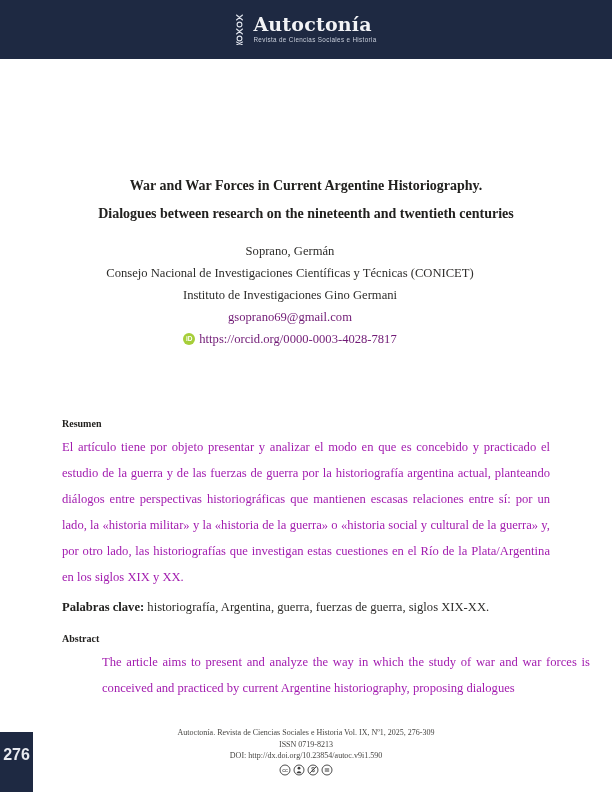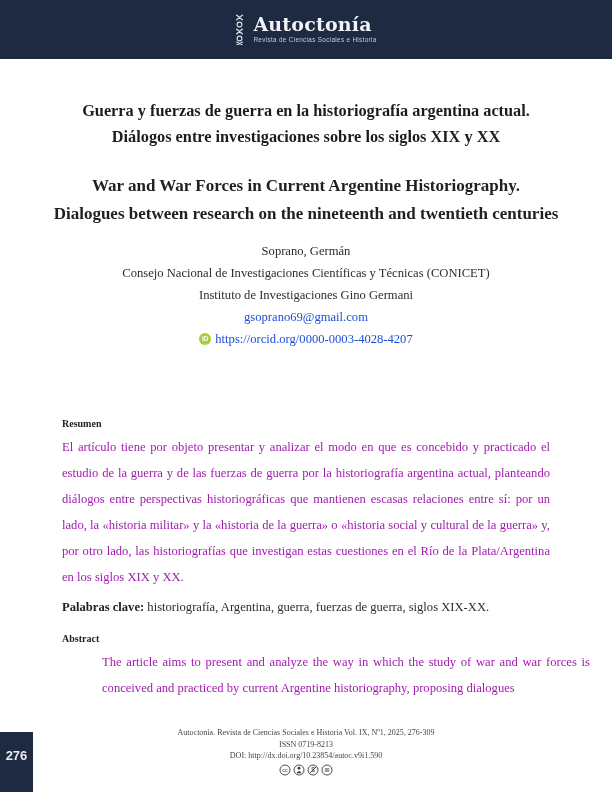--- a/index.html
+++ b/index.html
@@ -23,36 +23,36 @@
     font-family:"Liberation Sans", sans-serif; font-size:6.3px;
     color:#c9cfdb; margin-top:3px; letter-spacing:0.35px;
   }
   
   .title-es {
     position:absolute; top:98px; left:36px; width:540px; text-align:center;
     font-weight:bold; font-size:16.3px; line-height:26px; color:#1d1c1a;
   }
   .title-en {
     position:absolute; top:172px; left:46px; width:520px; text-align:center;
-    font-weight:bold; font-size:17px; line-height:28px; color:#22211f;
+    font-weight:bold; font-size:14px; line-height:28px; color:#22211f;
   }
   
   .authors {
-    position:absolute; top:240px; left:36px; width:540px; text-align:center;
+    position:absolute; top:240px; left:20px; width:540px; text-align:center;
     font-size:12.6px; line-height:22px; color:#2e2d2b;
   }
   .author-line { white-space:nowrap; }
   .orcid-line { display:flex; align-items:center; justify-content:center; gap:4px; }
   .orcid-badge {
     display:inline-flex; align-items:center; justify-content:center;
     width:12px; height:12px; border-radius:50%; background:#a6ce39;
     color:#ffffff; font-family:"Liberation Sans", sans-serif;
     font-size:6.5px; font-weight:bold; flex:0 0 auto;
   }
-  .plain-link { color:#1d4ed8; text-decoration:none; }
+  .plain-link { color:#701a75; text-decoration:none; }
   
   .section-heading {
     position:absolute; left:62px; width:488px;
     font-weight:bold; font-size:10px; color:#22211f;
   }
   .h-resumen { top:418px; }
   .h-abstract { top:633px; }
   .body-par {
     position:absolute; left:62px; width:488px; text-align:justify;
     font-size:12.6px; line-height:26px; color:#a21caf;
@@ -66,21 +66,21 @@
   .footer {
     position:absolute; top:727px; left:62px; width:488px; text-align:center;
     font-size:8px; line-height:11.5px; color:#454441;
   }
   .license-row { margin-top:2px; display:flex; justify-content:center; gap:2px; }
   .license-row svg { display:block; }
   
   .page-tab {
     position:absolute; top:732px; left:0; width:33px; height:60px;
     background:#1e2942; color:#e8eaf0; display:flex; align-items:center;
-    justify-content:center; font-size:13px; font-weight:bold;
+    justify-content:center; font-size:16px; font-weight:bold;
     font-family:"Liberation Sans", sans-serif;
     padding-bottom:14px; box-sizing:border-box;
   }
 </style>
 </head>
 <body>
 
 <div class="page">
 
   <div class="header">
@@ -94,40 +94,36 @@
           <path d="M1.5 28 L7.5 31 M7.5 28 L1.5 31"></path>
         </g>
       </svg>
       <div class="logo-text">
         <span class="journal-name">Autoctonía</span>
         <span class="journal-subtitle">Revista de Ciencias Sociales e Historia</span>
       </div>
     </div>
   </div>
 
-  <div class="title-es">
-    <div>Guerra y fuerzas de guerra en la historiografía argentina actual.</div>
-    <div>Diálogos entre investigaciones sobre los siglos XIX y XX</div>
-  </div>
 
   <div class="title-en">
     <div>War and War Forces in Current Argentine Historiography.</div>
     <div>Dialogues between research on the nineteenth and twentieth centuries</div>
   </div>
 
   <div class="authors">
     <div class="author-line">Soprano, Germán</div>
     <div class="author-line">Consejo Nacional de Investigaciones Científicas y Técnicas (CONICET)</div>
     <div class="author-line">Instituto de Investigaciones Gino Germani</div>
     <div class="author-line">
       <span class="plain-link">gsoprano69@gmail.com</span>
     </div>
     <div class="author-line orcid-line">
       <span class="orcid-badge">iD</span>
-      <span class="plain-link">https://orcid.org/0000-0003-4028-4207</span>
+      <span class="plain-link">https://orcid.org/0000-0003-4028-7817</span>
     </div>
   </div>
 
   <div class="section-heading h-resumen">Resumen</div>
   <div class="body-par p-resumen">El artículo tiene por objeto presentar y analizar el modo en que es concebido y practicado el estudio de la guerra y de las fuerzas de guerra por la historiografía argentina actual, planteando diálogos entre perspectivas historiográficas que mantienen escasas relaciones entre sí: por un lado, la «historia militar» y la «historia de la guerra» o «historia social y cultural de la guerra» y, por otro lado, las historiografías que investigan estas cuestiones en el Río de la Plata/Argentina en los siglos XIX y XX.</div>
 
   <div class="keywords">
     <b>Palabras clave:</b><span> historiografía, Argentina, guerra, fuerzas de guerra, siglos XIX-XX.</span>
   </div>
 

